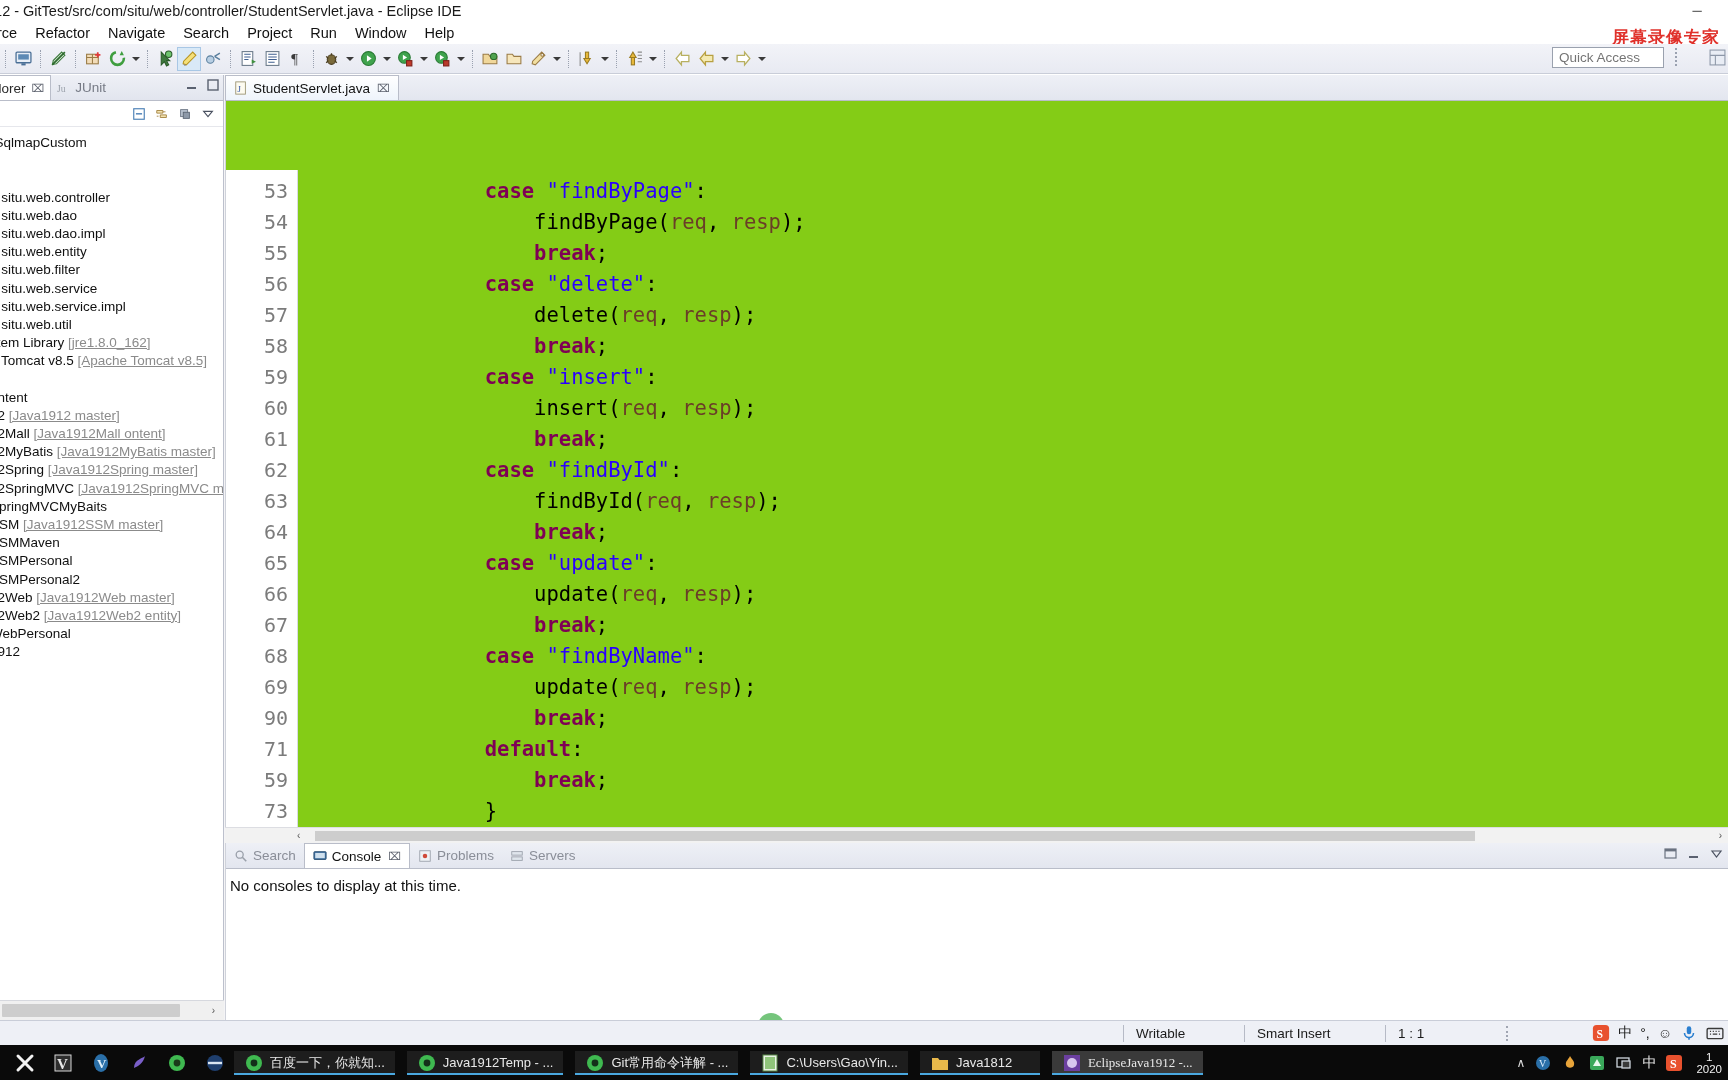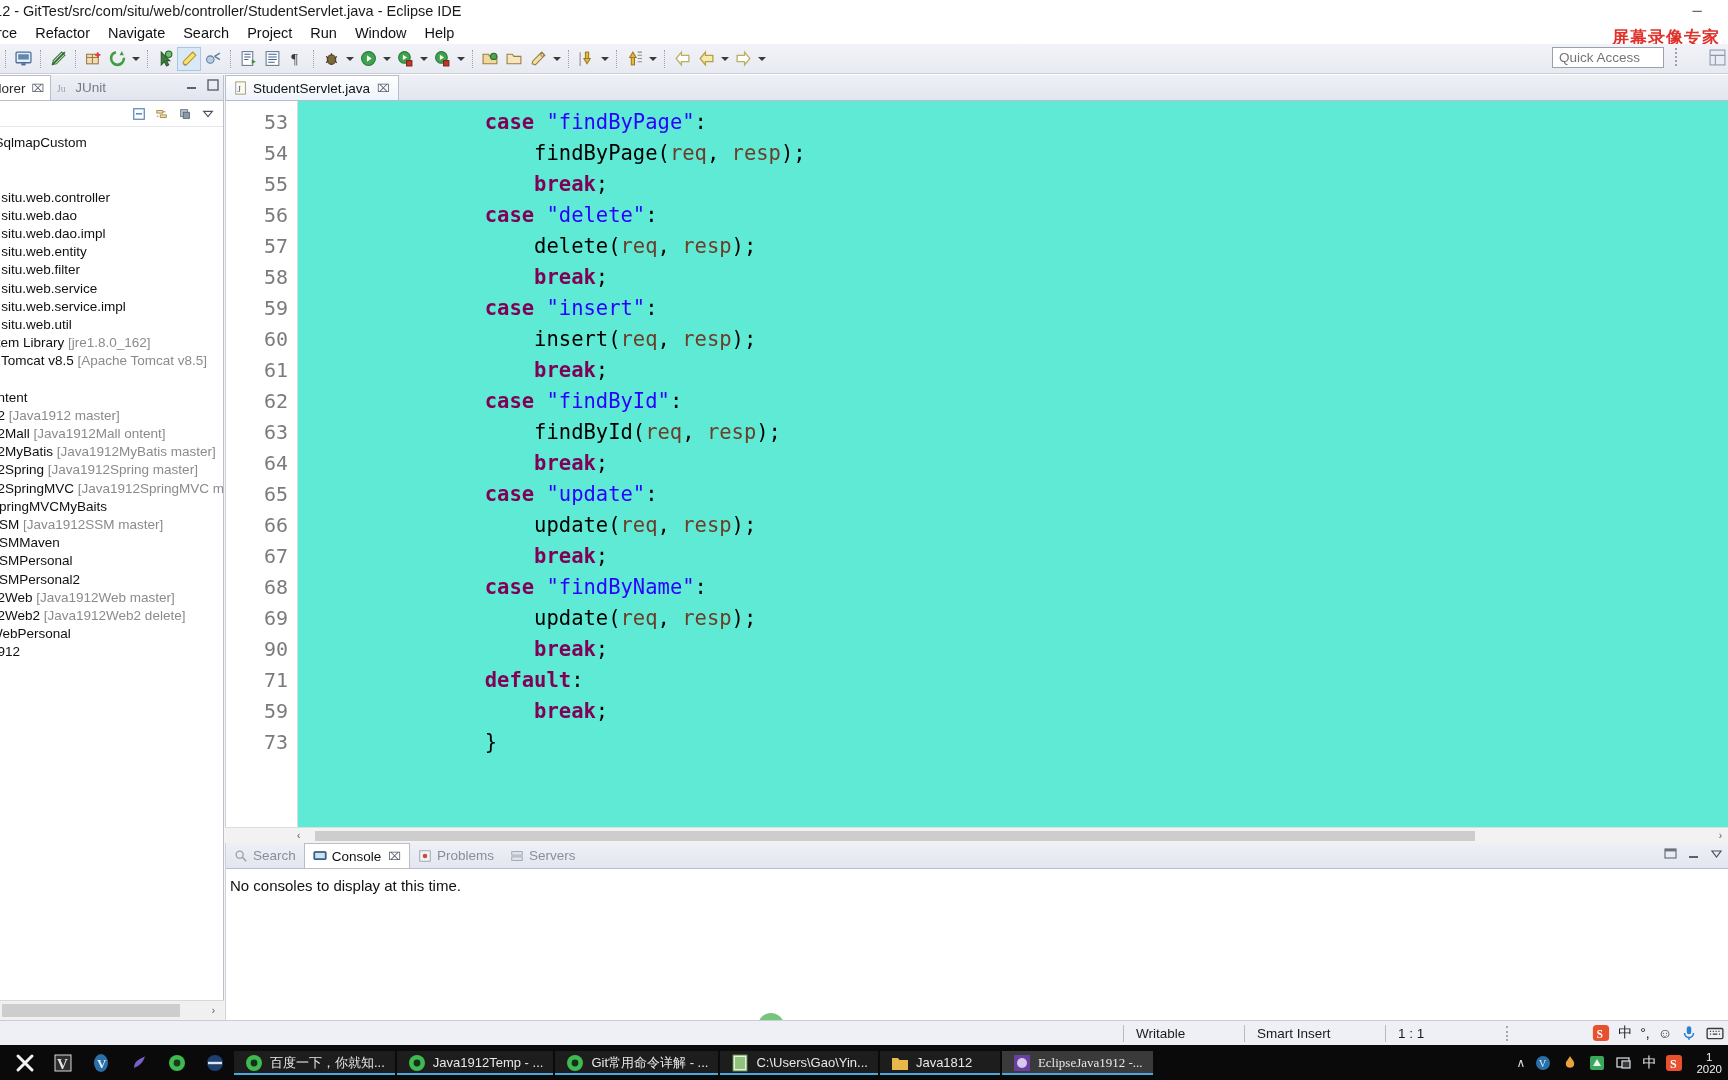--- a/index.html
+++ b/index.html
@@ -137,21 +137,21 @@
   .tree {
     position: absolute; top: 55px; left: 0; right: 0; bottom: 22px;
     overflow: hidden; background: #ffffff;
     padding-top: 4px;
   }
   .tree-row {
     height: 18.2px; line-height: 18.2px; white-space: nowrap;
     font-size: 13.5px; color: #101010; padding-left: 0px;
     margin-left: -10px;
   }
-  .tree-row .dim { color: #8b8b8b; }
+  .tree-row .dim { color: #8b8b8b; text-decoration: underline; }
   .tree-gap { height: 18.2px; }
 
   .expl-hscroll {
     position: absolute; left: 0; bottom: 0; width: 224px; height: 20px;
     background: #f0f0f0; border-top: 1px solid #d6d8de;
   }
   .expl-hthumb {
     position: absolute; left: 2px; top: 3px; width: 178px; height: 13px;
     background: #cdcdcd; border-radius: 1px;
   }
@@ -170,22 +170,22 @@
     display: flex; align-items: flex-end; border-bottom: 1px solid #b9bdc9;
   }
   .ed-tab {
     display: flex; align-items: center; gap: 5px; height: 25px;
     padding: 0 8px; font-size: 13.5px; color: #121212;
     background: linear-gradient(#ffffff, #eef4fb);
     border: 1px solid #b9bdc9; border-bottom: none;
   }
   .ed-body {
     position: absolute; left: 0; top: 26px; right: 0; bottom: 16px;
-    background: #5eead4; border-left: 1px solid #cfd2da;
-    display: flex; overflow: hidden;
+    background: #84cc16; border-left: 1px solid #cfd2da;
+    display: flex; overflow: hidden; align-items: flex-end;
   }
   .gutter {
     width: 72px; flex: 0 0 72px; background: #ffffff;
     border-right: 1px solid #d9dbe2; text-align: right;
     padding-right: 9px; padding-top: 6px;
   }
   .gnum {
     font-family: "DejaVu Sans Mono", monospace;
     font-size: 20px; line-height: 31px; color: #7b7b7b;
   }
@@ -280,21 +280,21 @@
   }
   .tb-qbtn {
     width: 38px; height: 35px; display: flex; align-items: center;
     justify-content: center;
   }
   .task-item {
     display: flex; align-items: center; gap: 6px;
     height: 24px; padding: 0 10px; min-width: 120px;
     color: #e8e8e8; font-size: 13px; white-space: nowrap;
     position: relative; background: #1d1d1d;
-    margin-right: 2px;
+    margin-right: 12px;
   }
   .task-item.active { background: #3a3a3a; font-family: Liberation Serif, serif; }
   .task-item::after {
     content: ""; position: absolute; left: 0; right: 0; bottom: 0;
     height: 2px; background: #4aa8e0;
   }
   .task-label { overflow: hidden; text-overflow: ellipsis; max-width: 118px; }
   .tray-right {
     position: absolute; right: 0; height: 35px; display: flex;
     align-items: center; gap: 9px; padding-right: 6px;
@@ -584,21 +584,21 @@
           <div class="tree-row"><span>12Mall </span><span class="dim">[Java1912Mall ontent]</span></div>
           <div class="tree-row"><span>12MyBatis </span><span class="dim">[Java1912MyBatis master]</span></div>
           <div class="tree-row"><span>12Spring </span><span class="dim">[Java1912Spring master]</span></div>
           <div class="tree-row"><span>12SpringMVC </span><span class="dim">[Java1912SpringMVC m</span></div>
           <div class="tree-row"><span>SpringMVCMyBaits</span></div>
           <div class="tree-row"><span>SSM </span><span class="dim">[Java1912SSM master]</span></div>
           <div class="tree-row"><span>SSMMaven</span></div>
           <div class="tree-row"><span>SSMPersonal</span></div>
           <div class="tree-row"><span>SSMPersonal2</span></div>
           <div class="tree-row"><span>12Web </span><span class="dim">[Java1912Web master]</span></div>
-          <div class="tree-row"><span>12Web2 </span><span class="dim">[Java1912Web2 delete]</span></div>
+          <div class="tree-row"><span>12Web2 </span><span class="dim">[Java1912Web2 entity]</span></div>
           <div class="tree-row"><span>WebPersonal</span></div>
           <div class="tree-row"><span>1912</span></div>
         </div>
 
       <div class="expl-hscroll">
         <div class="expl-hthumb"></div>
         <div class="expl-harrow">›</div>
       </div>
     </div>
 

